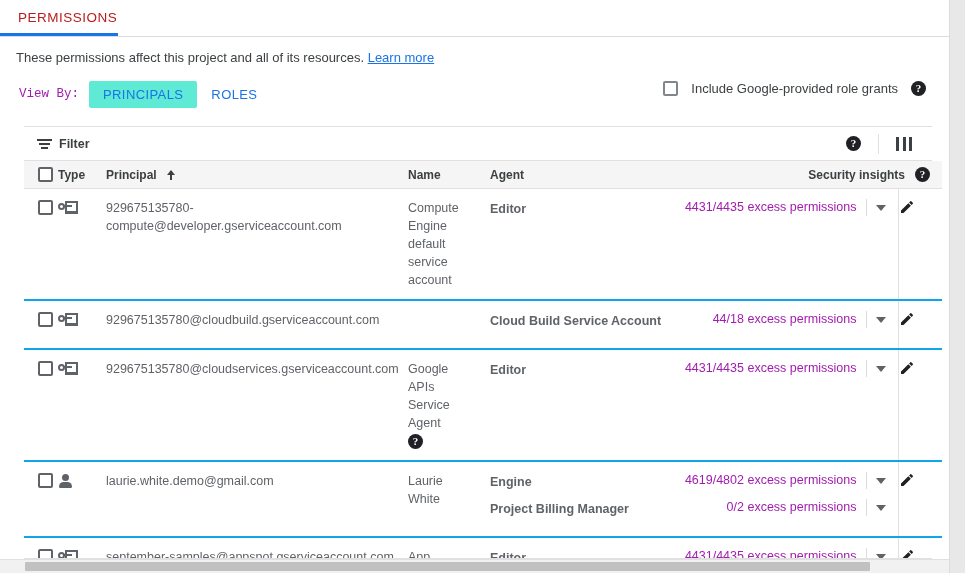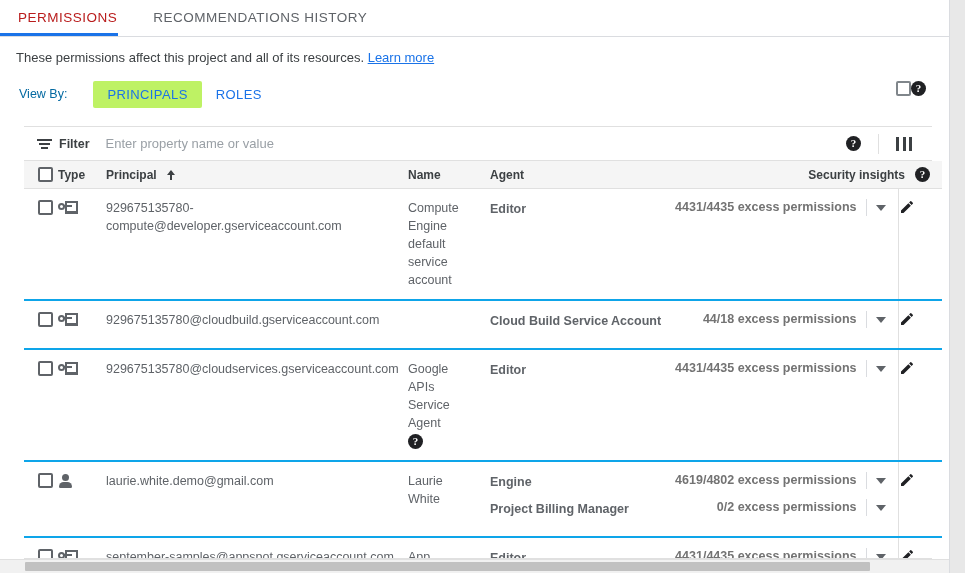--- a/index.html
+++ b/index.html
@@ -67,35 +67,36 @@
   .viewby-row {
     margin-top: 14px;
     padding-left: 19px;
     height: 30px;
     display: flex;
     align-items: center;
     position: relative;
   }
   .viewby-label {
     font-size: 12.5px;
-    color: #0369a1;
-    margin-right: 26px;
+    color: #a21caf;
+    margin-right: 10px;
+    font-family: Liberation Mono, monospace;
   }
   .seg {
     font-size: 13px;
     font-weight: 500;
     letter-spacing: .4px;
     color: #1a73e8;
     padding: 6px 14px;
     cursor: pointer;
     user-select: none;
     border-radius: 2px;
   }
   .seg.active {
-    background: #bef264;
+    background: #5eead4;
   }
 
   .gp-wrap {
     position: absolute;
     right: 39px;
     top: 2px;
     display: flex;
     align-items: center;
   }
   .cbox {
@@ -137,20 +138,21 @@
     width: 908px;
     border-top: 1px solid #e0e0e0;
   }
   .filter-bar {
     height: 33px;
     display: flex;
     align-items: center;
     border-bottom: 1px solid #e0e0e0;
     position: relative;
     background: #fff;
+    gap: 10px;
   }
   .filter-btn {
     display: flex;
     align-items: center;
     margin-left: 13px;
     cursor: pointer;
   }
   .filter-glyph {
     display: inline-block;
     width: 15px;
@@ -309,25 +311,24 @@
 
   .seccell { padding-top: 10px; padding-bottom: 10px; }
   .sec-line {
     height: 27px;
     display: flex;
     align-items: flex-start;
     justify-content: flex-end;
     white-space: nowrap;
   }
   .sec-link {
-    color: #737373;
+    color: #a21caf;
     cursor: pointer;
     font-size: 12.5px;
     line-height: 17px;
-    font-weight: bold;
   }
   .sec-div {
     width: 1px; height: 17px; background: #dadce0;
     margin: 0 9px;
   }
   .caret {
     width: 0; height: 0;
     border-left: 5px solid transparent;
     border-right: 5px solid transparent;
     border-top: 6px solid #5f6368;
@@ -394,52 +395,51 @@
     left: 24px; bottom: 14px;
     width: 908px; height: 1px;
     background: #e0e0e0;
   }
 </style>
 </head>
 <body>
 
 <div class="tabbar">
   <div class="tab active">PERMISSIONS</div>
-  <div class="tab">RECOMMENDATIONS HISTORY</div>
   <div class="tab-underline"></div>
 </div>
 
 <div class="desc">
   <span>These permissions affect this project and all of its resources.</span>
   <a>Learn more</a>
 </div>
 
 <div class="viewby-row">
   <span class="viewby-label">View By:</span>
   <span class="seg active">PRINCIPALS</span>
   <span class="seg">ROLES</span>
 
   <div class="gp-wrap">
     <div class="cbox"></div>
+    <span class="gp-label">Include Google-provided role grants</span>
     <span class="help-icon">?</span>
   </div>
 </div>
 
 <div class="table-area">
 
   <div class="filter-bar">
     <div class="filter-btn">
       <span class="filter-glyph">
           <i></i>
           <i></i>
           <i></i>
         </span>
       <span class="filter-label">Filter</span>
     </div>
-    <input class="filter-input" value="" placeholder="Enter property name or value" style="">
     <div class="filter-right">
       <span class="help-icon fr-help">?</span>
       <span class="fr-sep"></span>
       <span class="cols-icon">
           <b></b>
           <b></b>
           <b></b>
         </span>
     </div>
   </div>

